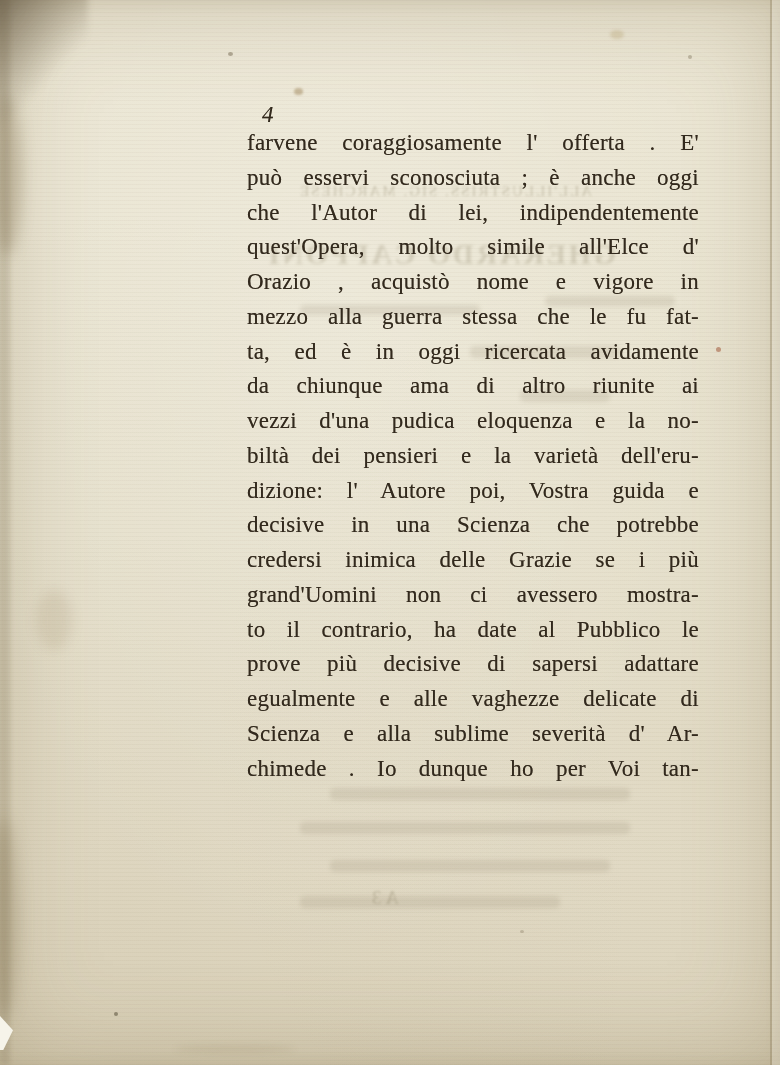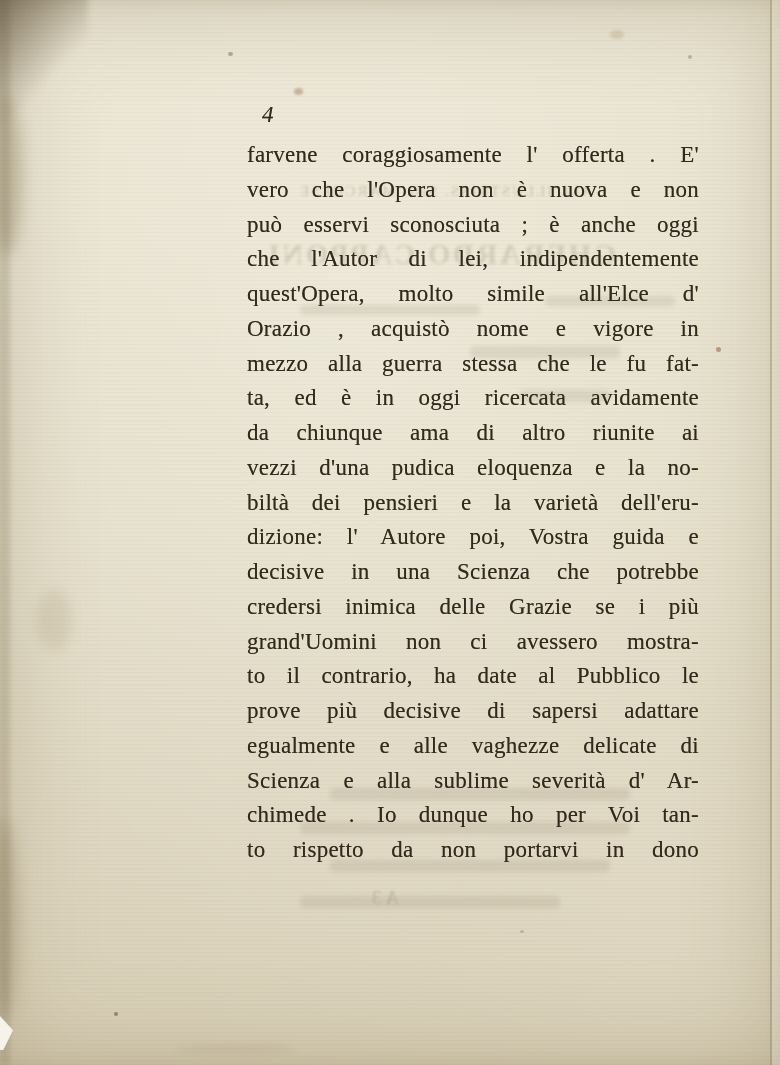--- a/index.html
+++ b/index.html
@@ -18,21 +18,21 @@
       linear-gradient(180deg,#ebe6d4 0%, #e9e4d1 50%, #e4ddc9 82%, #dcd4bd 100%);
     box-shadow: inset 0 0 95px rgba(123,103,64,0.30), inset 0 0 16px rgba(123,103,64,0.14);
   }
 
   
   .page-number {
     position:absolute; left:262px; top:102px;
     font-size:23px; font-style:italic;
     text-shadow:0 0 0.6px rgba(50,40,25,0.55);
   }
-  .textblock { position:absolute; left:247px; top:126px; width:452px;margin-top:12px; }
+  .textblock { position:absolute; left:247px; top:126px; width:452px; }
   .line {
     height:34.75px; line-height:34.75px; overflow:hidden;
     font-size:23px; letter-spacing:0.25px; word-spacing:1px;
     text-align:justify;
     text-shadow:0 0 0.6px rgba(50,40,25,0.55);
     white-space:normal;
   }
   .line::after { content:""; display:inline-block; width:100%; height:0; }
 
   
@@ -110,35 +110,33 @@
   <div class="gbar" style="left:330px; top:788px; width:300px; height:12px;"></div>
   <div class="gbar" style="left:300px; top:822px; width:330px; height:12px;"></div>
   <div class="gbar" style="left:330px; top:860px; width:280px; height:12px;"></div>
   <div class="gbar" style="left:300px; top:896px; width:260px; height:12px;"></div>
   <div class="ghost ghost-sig">A 3</div>
 
   <div class="page-number">4</div>
 
   <div class="textblock">
     <div class="line">farvene coraggiosamente l' offerta . E'</div>
-    <div class="line">vero che l'Opera non è nuova e non</div>
     <div class="line">può esservi sconosciuta ; è anche oggi</div>
     <div class="line">che l'Autor di lei, indipendentemente</div>
     <div class="line">quest'Opera, molto simile all'Elce d'</div>
     <div class="line">Orazio , acquistò nome e vigore in</div>
     <div class="line">mezzo alla guerra stessa che le fu fat-</div>
     <div class="line">ta, ed è in oggi ricercata avidamente</div>
     <div class="line">da chiunque ama di altro riunite ai</div>
     <div class="line">vezzi d'una pudica eloquenza e la no-</div>
     <div class="line">biltà dei pensieri e la varietà dell'eru-</div>
     <div class="line">dizione: l' Autore poi, Vostra guida e</div>
     <div class="line">decisive in una Scienza che potrebbe</div>
     <div class="line">credersi inimica delle Grazie se i più</div>
     <div class="line">grand'Uomini non ci avessero mostra-</div>
     <div class="line">to il contrario, ha date al Pubblico le</div>
     <div class="line">prove più decisive di sapersi adattare</div>
     <div class="line">egualmente e alle vaghezze delicate di</div>
     <div class="line">Scienza e alla sublime severità d' Ar-</div>
     <div class="line">chimede . Io dunque ho per Voi tan-</div>
-    <div class="line">to rispetto da non portarvi in dono</div>
   </div>
 
 </div>
 
 </body></html>

